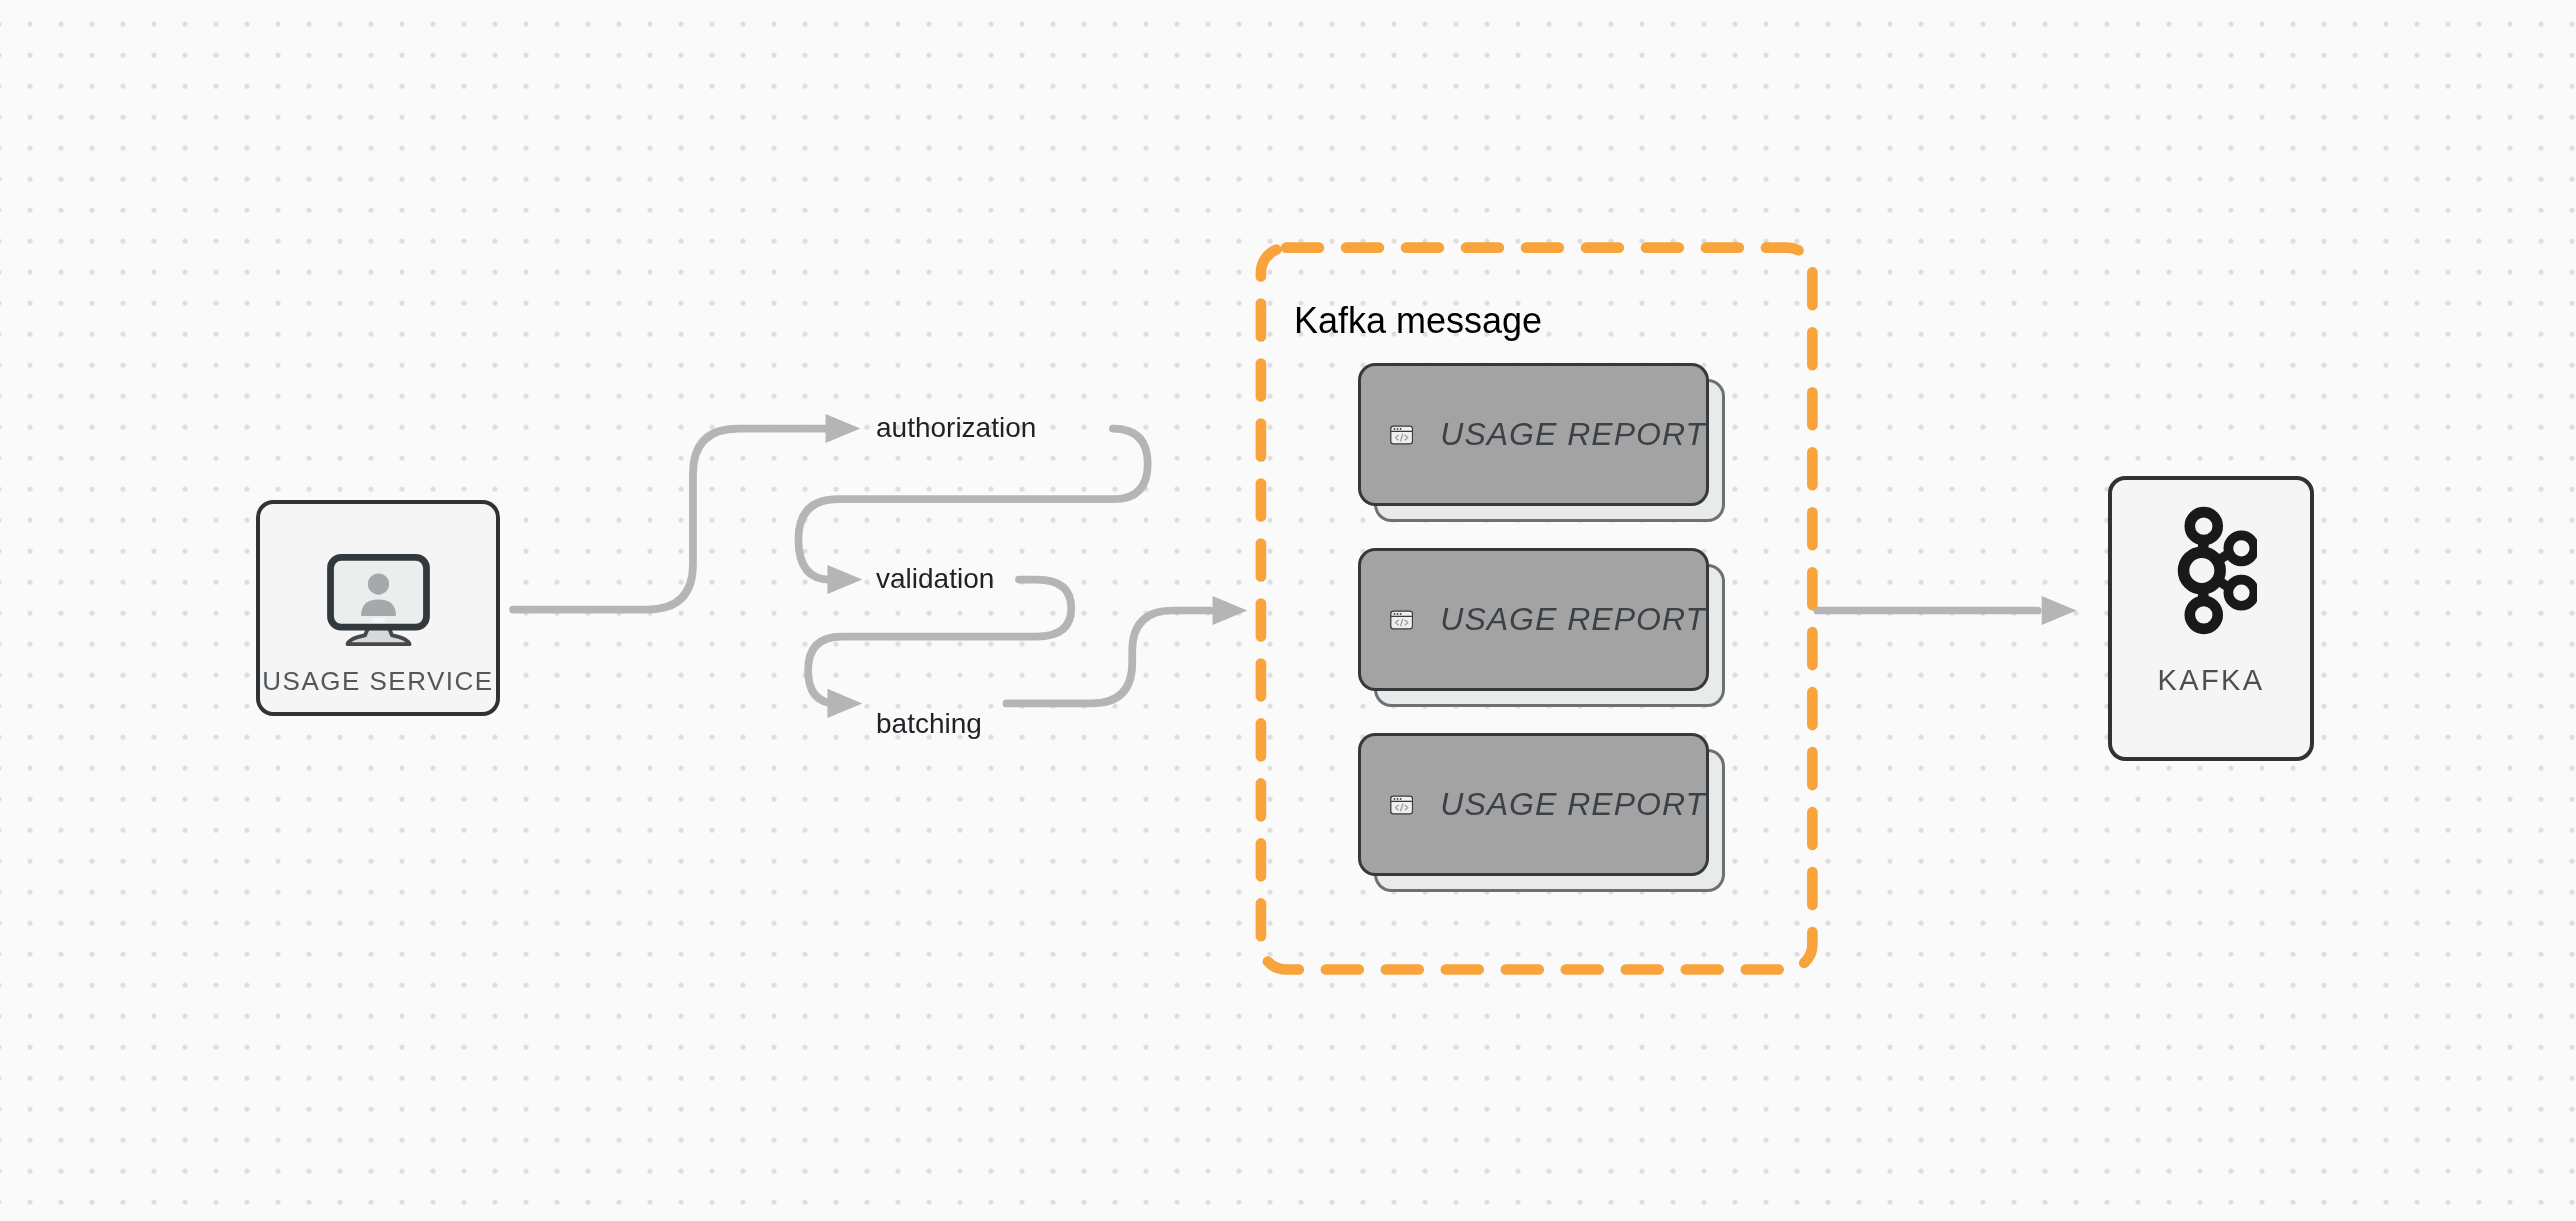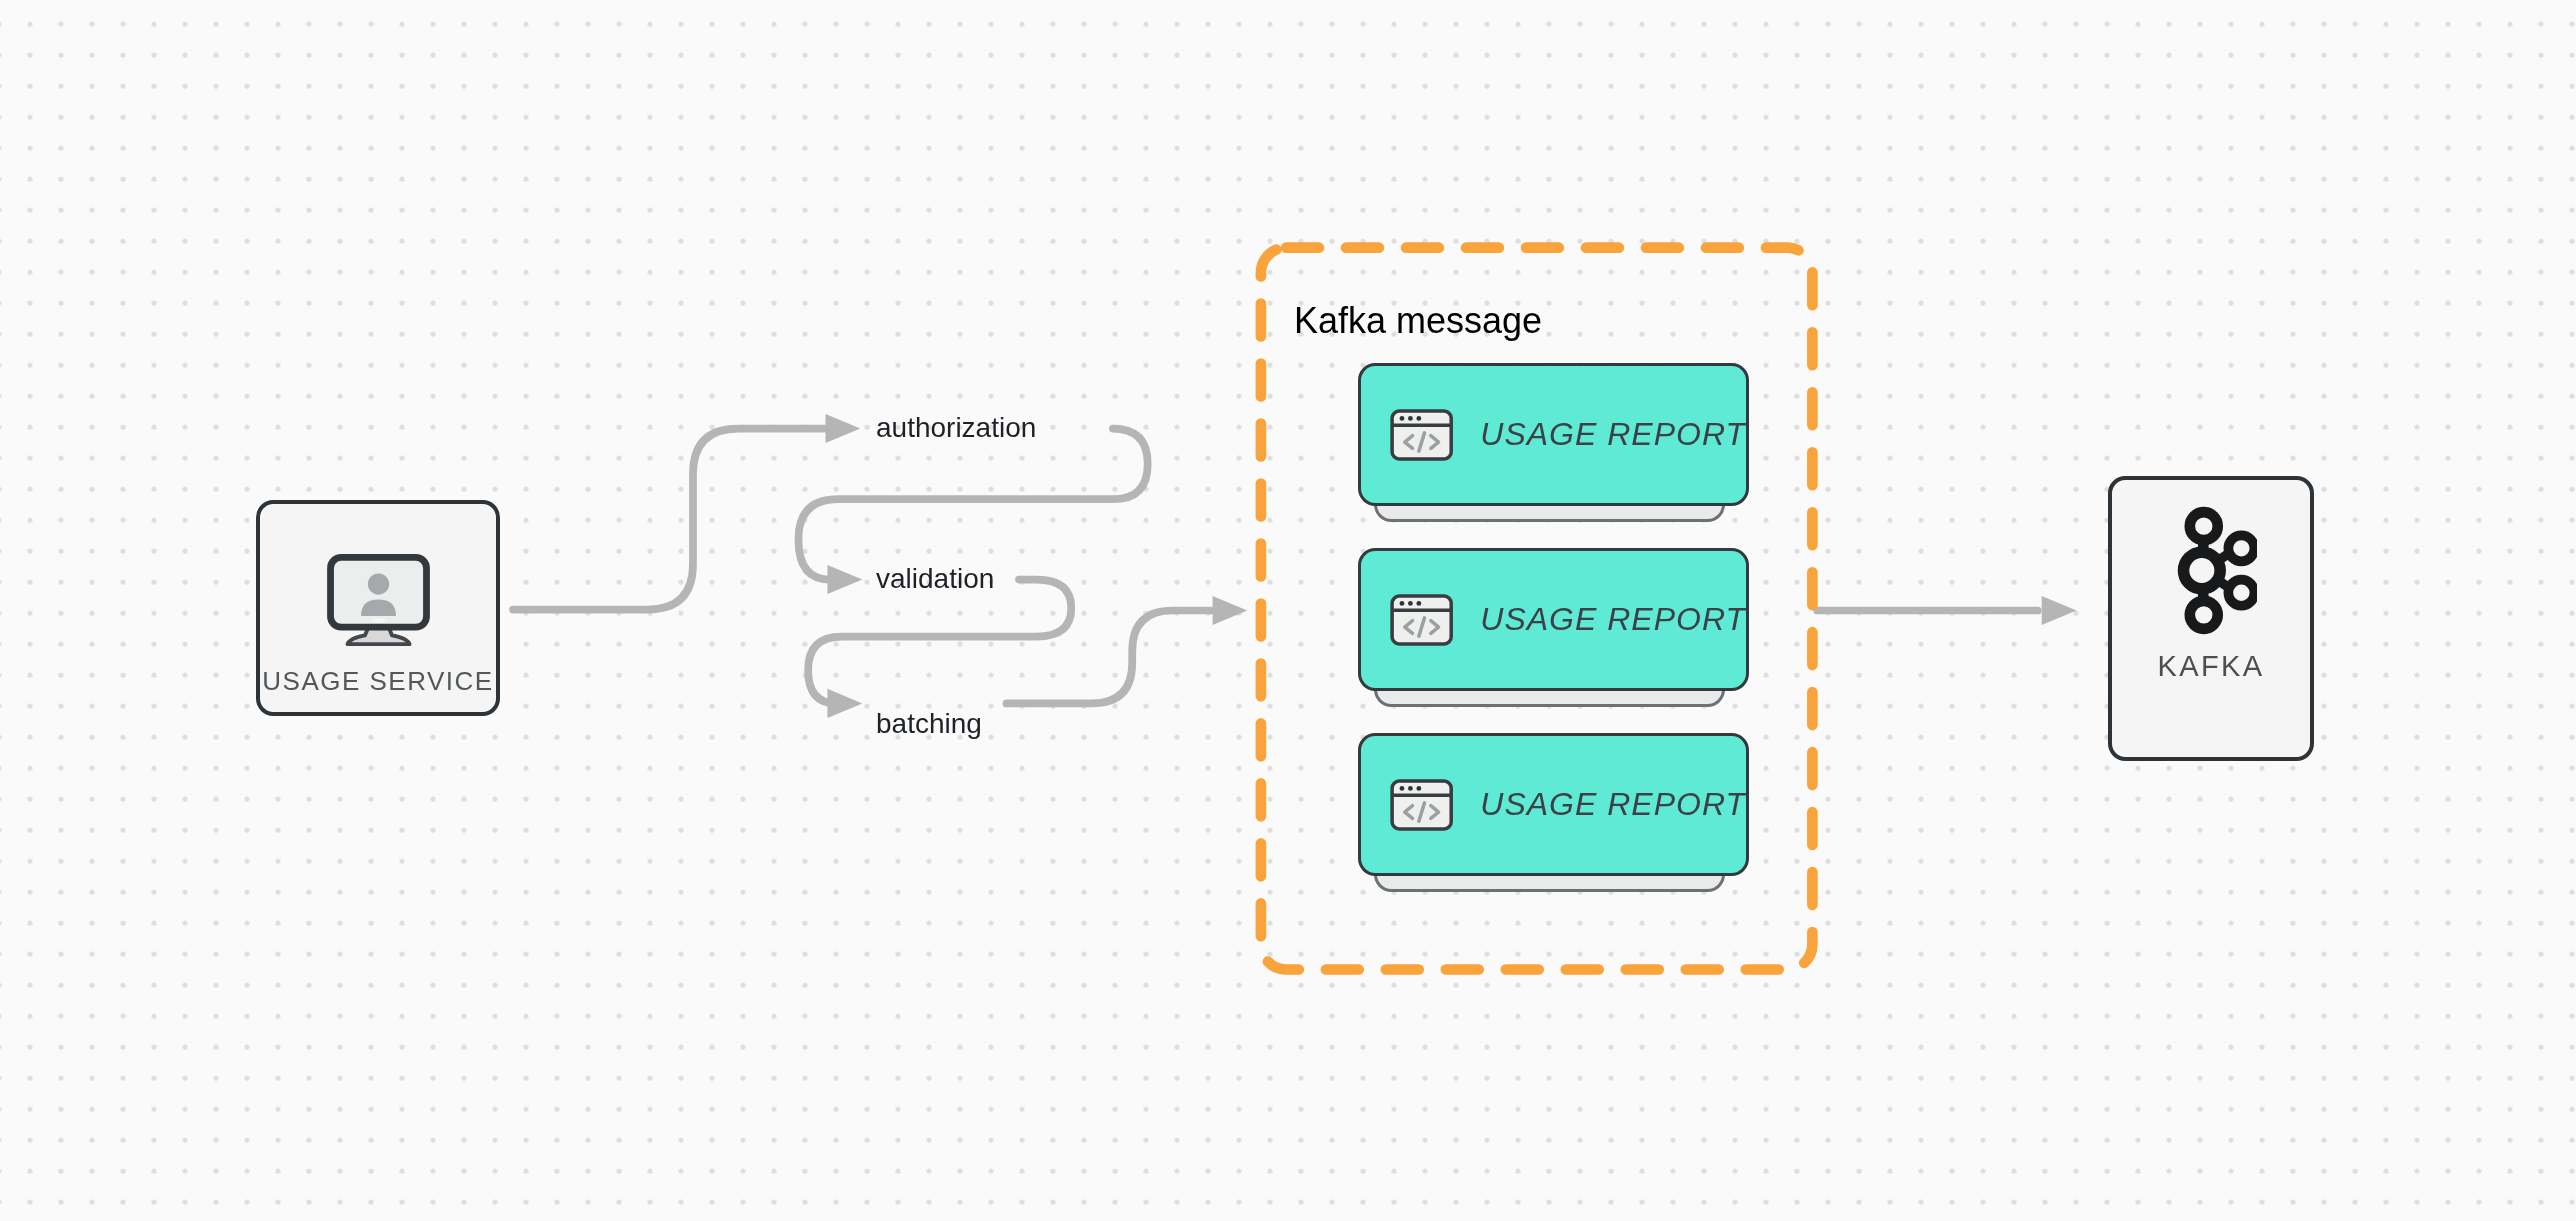--- a/index.html
+++ b/index.html
@@ -14,21 +14,21 @@
 
   
   .node{
     position:absolute;box-sizing:border-box;
     background:#f4f5f4;border:4.8px solid #2e3338;border-radius:17.4px;
     display:flex;flex-direction:column;align-items:center;
   }
   #usage-service-node{left:256px;top:500px;width:244px;height:216px;padding-top:50px;gap:17.4px;}
   .usage-service-label{font-size:26px;font-weight:500;letter-spacing:1.5px;color:#53575a;white-space:nowrap;}
 
-  #kafka-node{left:2108px;top:476px;width:206px;height:285px;padding-top:23px;gap:12px;}
+  #kafka-node{left:2108px;top:476px;width:206px;height:285px;padding-top:23px;gap:26px;}
   .kafka-label{font-size:29px;font-weight:500;letter-spacing:2.4px;color:#4b4f52;white-space:nowrap;}
 
   
   .step-label{
     position:absolute;transform:translateY(-52%);
     font-size:28px;font-weight:500;color:#1e2226;white-space:nowrap;
   }
   #step-authorization{left:876px;top:429px;}
   #step-validation{left:876px;top:580px;}
   #step-batching{left:876px;top:725px;}
@@ -38,22 +38,22 @@
     position:absolute;left:1294px;top:321px;transform:translateY(-50%);
     font-size:36px;font-weight:400;color:#000000;white-space:nowrap;
   }
   .msg-card{position:absolute;left:1358px;width:351px;height:143px;}
   .card-1{top:363px}.card-2{top:548px}.card-3{top:733px}
   .card-back{
     position:absolute;left:15.5px;top:15.5px;width:351px;height:143px;box-sizing:border-box;
     background:#e9eaea;border:3.9px solid #6d7174;border-radius:17.4px;
   }
   .card-front{
-    position:absolute;left:0;top:0;width:391px;height:143px;box-sizing:border-box;
-    background:#5eead4;border:3.9px solid #34393d;border-radius:17.4px;
+    position:absolute;left:0;top:0;width:351px;height:143px;box-sizing:border-box;
+    background:#a3a3a3;border:3.9px solid #34393d;border-radius:17.4px;
     display:flex;align-items:center;padding-left:29px;gap:27px;
   }
   .card-label{font-style:italic;font-size:32px;font-weight:500;letter-spacing:1px;color:#3c4147;white-space:nowrap;}
 </style>
 </head>
 <body>
 
 <svg class="layer" width="2576" height="1221" viewBox="0 0 2662 1262">
   <g fill="none" stroke="#b5b5b5" stroke-width="8" stroke-linecap="round" stroke-linejoin="round">
     <path d="M 530 630 L 669 630 Q 716 630 716 583 L 716 490 Q 716 443 763 443 L 852 443"></path>

